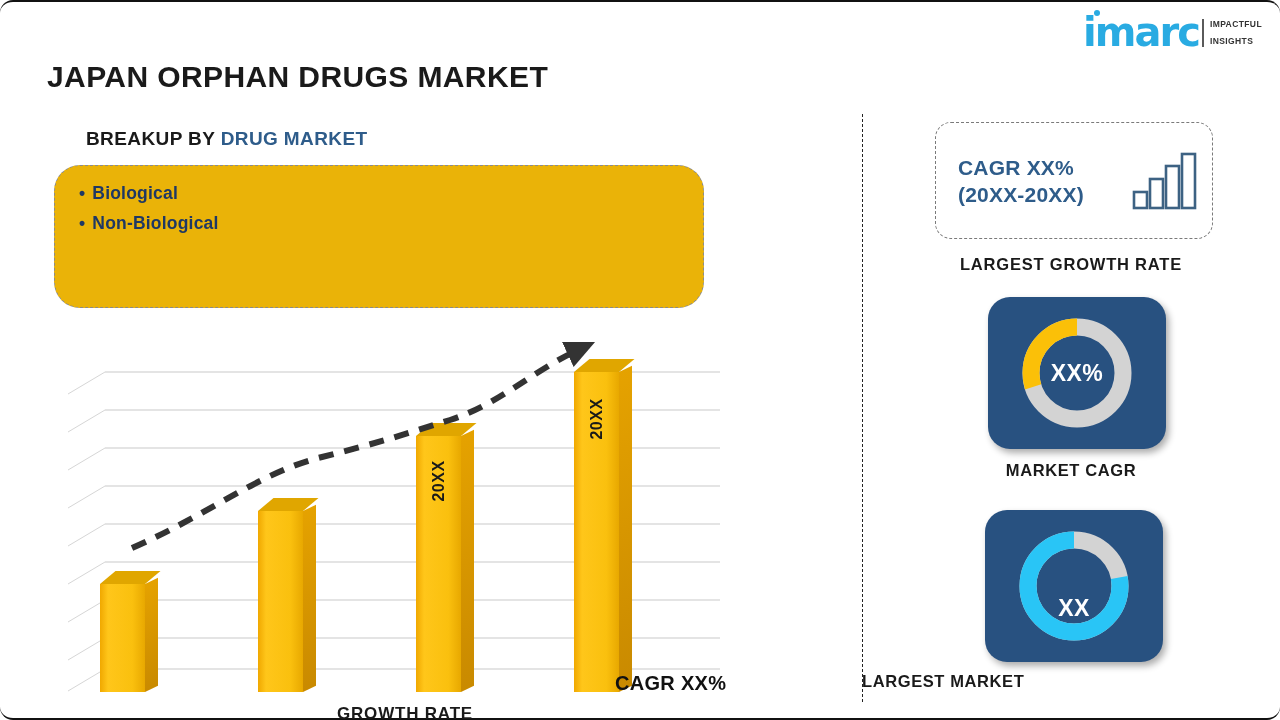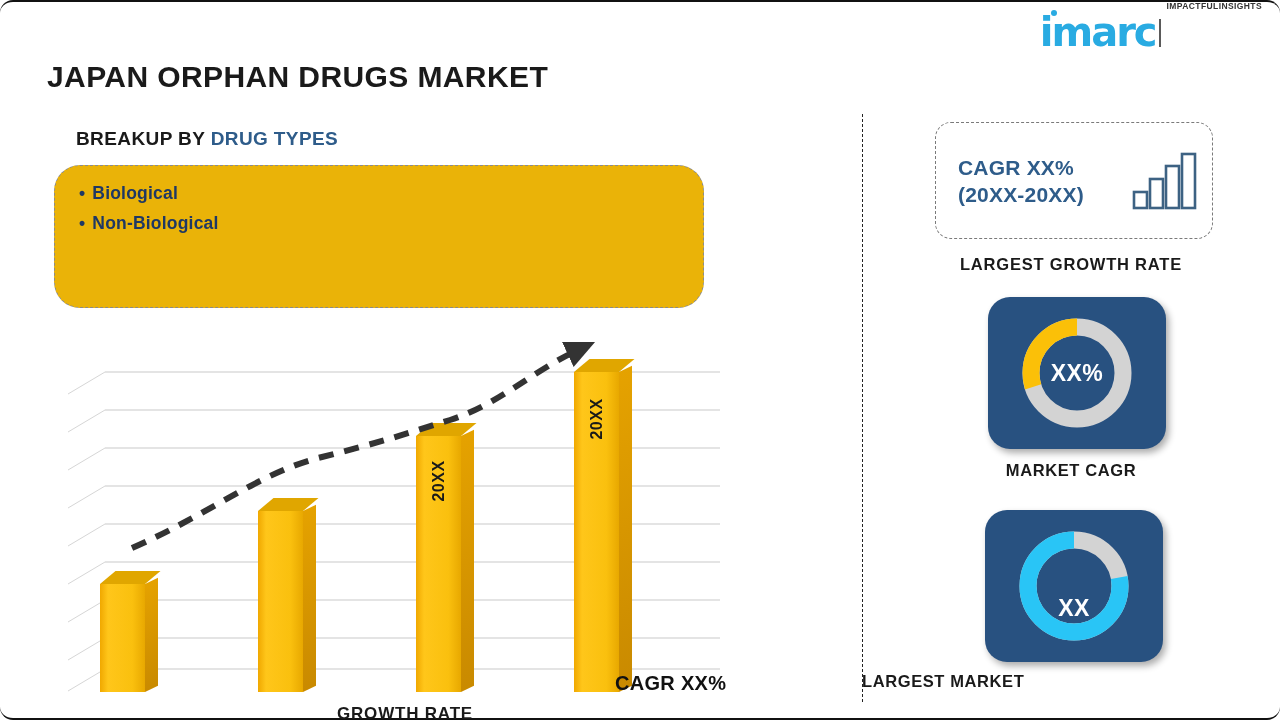--- a/index.html
+++ b/index.html
@@ -18,30 +18,30 @@
     border-radius: 13px;
   }
 
   
   #logo { position: absolute; top: 13px; right: 18px; display: flex; align-items: flex-end; height: 34px; }
   #logo-mark { position: relative; font-size: 40px; line-height: 34px; font-weight: 700;
                color: #29ABE2; letter-spacing: -2px; font-family: "DejaVu Sans", sans-serif; }
   #logo-dot { position: absolute; width: 6px; height: 6px; border-radius: 50%; background: #29ABE2;
               top: -5px; left: 11px; }
   #logo-bar { width: 2px; height: 28px; background: #5a5a5a; margin: 0 6px 2px 3px; }
-  #logo-tag { display: flex; flex-direction: row; justify-content: space-between; height: 28px;
-              margin-bottom: 20px; }
+  #logo-tag { display: flex; flex-direction: column; justify-content: space-between; height: 28px;
+              margin-bottom: 2px; }
   #logo-tag span { font-size: 8.5px; font-weight: 700; color: #333; letter-spacing: .4px; line-height: 11px; }
 
   
   #page-title { position: absolute; left: 47px; top: 58px; font-size: 30px; font-weight: 700;
                 color: #1a1a1a; letter-spacing: .4px; }
   #subtitle { position: absolute; left: 76px; top: 126px; font-size: 19px; font-weight: 700;
               letter-spacing: .4px; }
-  #subtitle .dark { color: #1a1a1a; }
+  #subtitle .dark { color: #1a1a1a; margin-left: 10px; }
   #subtitle .blue { color: #2E5C8A; }
 
   
   #bullet-box { position: absolute; left: 54px; top: 163px; width: 650px; height: 143px;
                 border: 1.4px dashed #8b8b8b; border-radius: 26px; background: #eab308;
                 padding: 12px 0 0 24px; }
   .bullet-item { font-size: 17.5px; font-weight: 700; color: #1F3864; line-height: 30px;
                  letter-spacing: .2px; }
   .bullet-item::before { content: "\2022"; margin-right: 7px; }
 
@@ -104,21 +104,21 @@
     <div id="logo-tag">
       <span>IMPACTFUL</span>
       <span>INSIGHTS</span>
     </div>
   </div>
 
   <div id="page-title">JAPAN ORPHAN DRUGS MARKET</div>
 
   <div id="subtitle">
     <span class="dark">BREAKUP BY</span>
-    <span class="blue">DRUG TYPES</span>
+    <span class="blue">DRUG MARKET</span>
   </div>
 
   <div id="bullet-box">
     <div class="bullet-item">Biological</div>
     <div class="bullet-item">Non-Biological</div>
   </div>
 
   <div id="divider"></div>
 
   <div id="chart">

